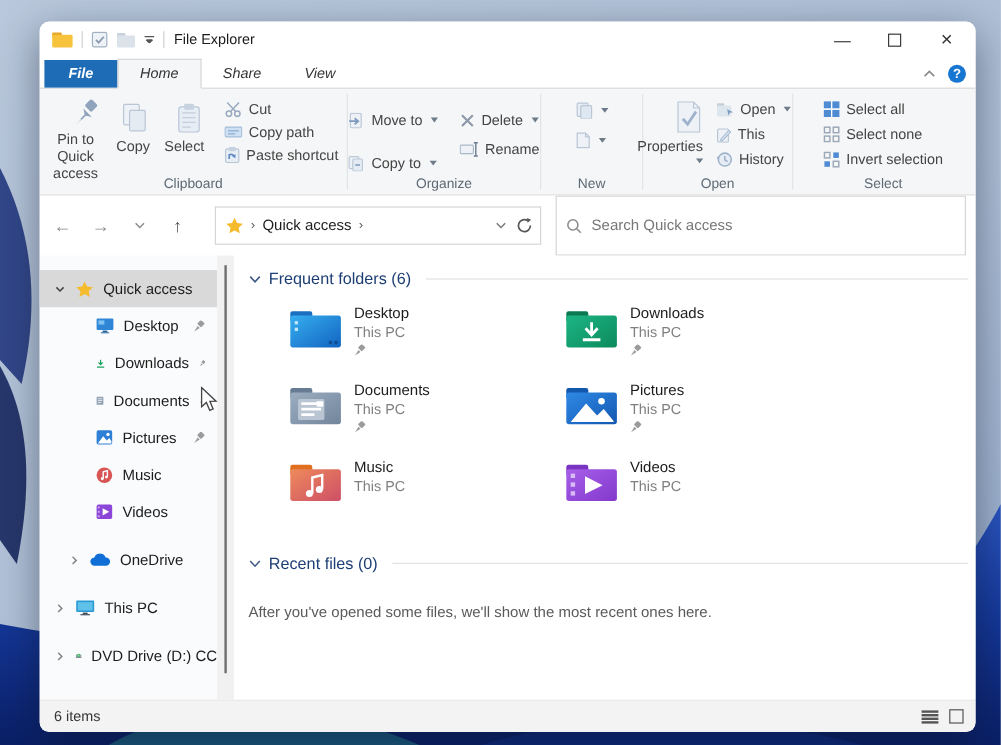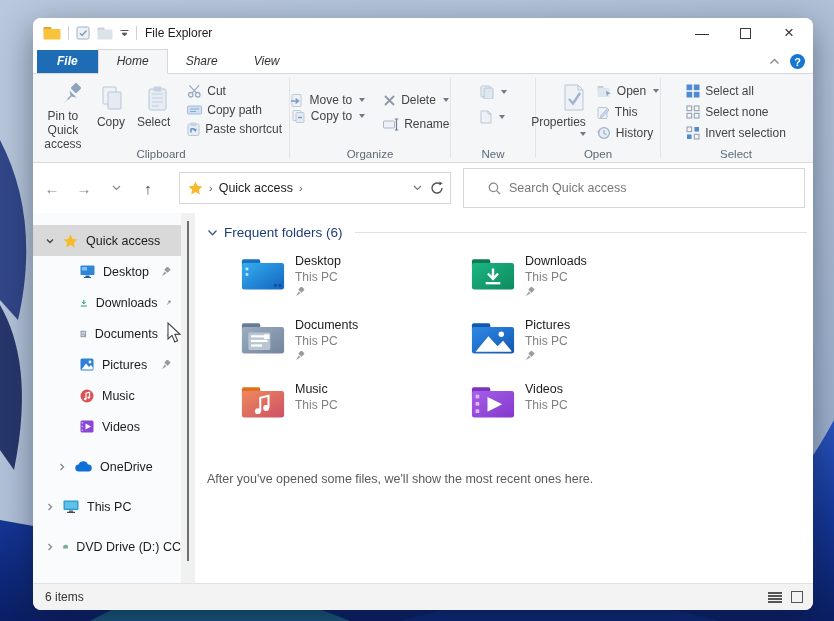--- a/index.html
+++ b/index.html
@@ -48,21 +48,21 @@
   .g-select { width:150px; }
 
   
   .navbar { height:50px; background:#fff; display:flex; align-items:center; padding:0 8px 0 6px; }
   .navbtns { display:flex; align-items:center; gap:6px; width:140px; color:#8a8a8a; }
   .navbtn { width:26px; height:26px; display:flex; align-items:center; justify-content:center; font-size:15px; }
   .navbtn.up { color:#4a4a4a; }
   .addressbox { width:272px; height:32px; border:1px solid #d6d6d6; background:#fff; display:flex; align-items:center; padding:0 6px 0 8px; gap:6px; }
   .crumb-sep { color:#555; font-size:11px; }
   .addr-right { margin-left:auto; display:flex; align-items:center; gap:8px; color:#555; }
-  .searchbox { flex:1; height:40px; margin-left:12px; border:1px solid #d6d6d6; background:#fff; display:flex; align-items:center; padding:0 24px; gap:8px; }
+  .searchbox { flex:1; height:50px; margin-left:12px; border:1px solid #d6d6d6; background:#fff; display:flex; align-items:center; padding:0 8px; gap:8px; }
   .searchbox input { border:none; outline:none; flex:1; font-size:12.5px; font-family:"Liberation Sans",sans-serif; color:#333; background:transparent; }
   .searchbox input::placeholder { color:#777; }
 
   
   .content { flex:1; display:flex; min-height:0; }
   .sidebar { width:148px; background:#fafbfc; padding-top:12px; overflow:hidden; }
   .sbitem { height:31px; display:flex; align-items:center; gap:8px; padding-left:24px; font-size:12.5px; color:#1c1c1c; white-space:nowrap; }
   .sbitem .chev { width:10px; flex:0 0 10px; margin-left:-17px; }
   .sbitem.selected { background:#d9d9d9; }
   .sbitem.child { padding-left:47px; }
@@ -218,21 +218,21 @@
               <path d="M9.5 6.5 L9 9.8 L6.2 8z" fill="#5f8cc6"></path>
             </svg>
           <span>Paste shortcut</span>
         </div>
       </div>
       <span class="rgroup-label">Clipboard</span>
     </div>
     <div class="rdiv"></div>
 
     <div class="rgroup g-organize">
-      <div class="smallcol" style="padding-top:12px; gap:0;align-items:flex-end;">
+      <div class="smallcol" style="padding-top:12px; gap:20px;">
         <div class="smallbtn">
           <svg width="14" height="13" viewBox="0 0 14 13">
               <rect x="2" y="0.5" width="9" height="12" rx="1" fill="#eef2f7" stroke="#bcc9d8"></rect>
               <path d="M1 7 h7 M5.5 4.5 L8.5 7 L5.5 9.5" fill="none" stroke="#7e9bc0" stroke-width="1.5"></path>
             </svg>
           <span>Move to</span>
           <span class="ddown"></span>
         </div>
         <div class="smallbtn">
           <svg width="14" height="13" viewBox="0 0 14 13">
@@ -698,20 +698,27 @@
               </svg>
           </span>
           <div>
             <div class="tname">Videos</div>
             <div class="tloc">This PC</div>
           </div>
         </div>
       </div>
 
       <div class="recent-wrap">
+        <div class="secheader">
+          <svg width="11" height="8" viewBox="0 0 11 8">
+              <polyline points="1.5,1.5 5.5,5.8 9.5,1.5" fill="none" stroke="#3f5a86" stroke-width="1.3"></polyline>
+            </svg>
+          <span>Recent files (0)</span>
+          <span class="rule"></span>
+        </div>
         <div class="recent-msg">After you've opened some files, we'll show the most recent ones here.</div>
       </div>
     </div>
   </div>
 
   <div class="statusbar">
     <span>6 items</span>
     <div class="status-icons">
       <span class="icon-listview">
           <i></i>

